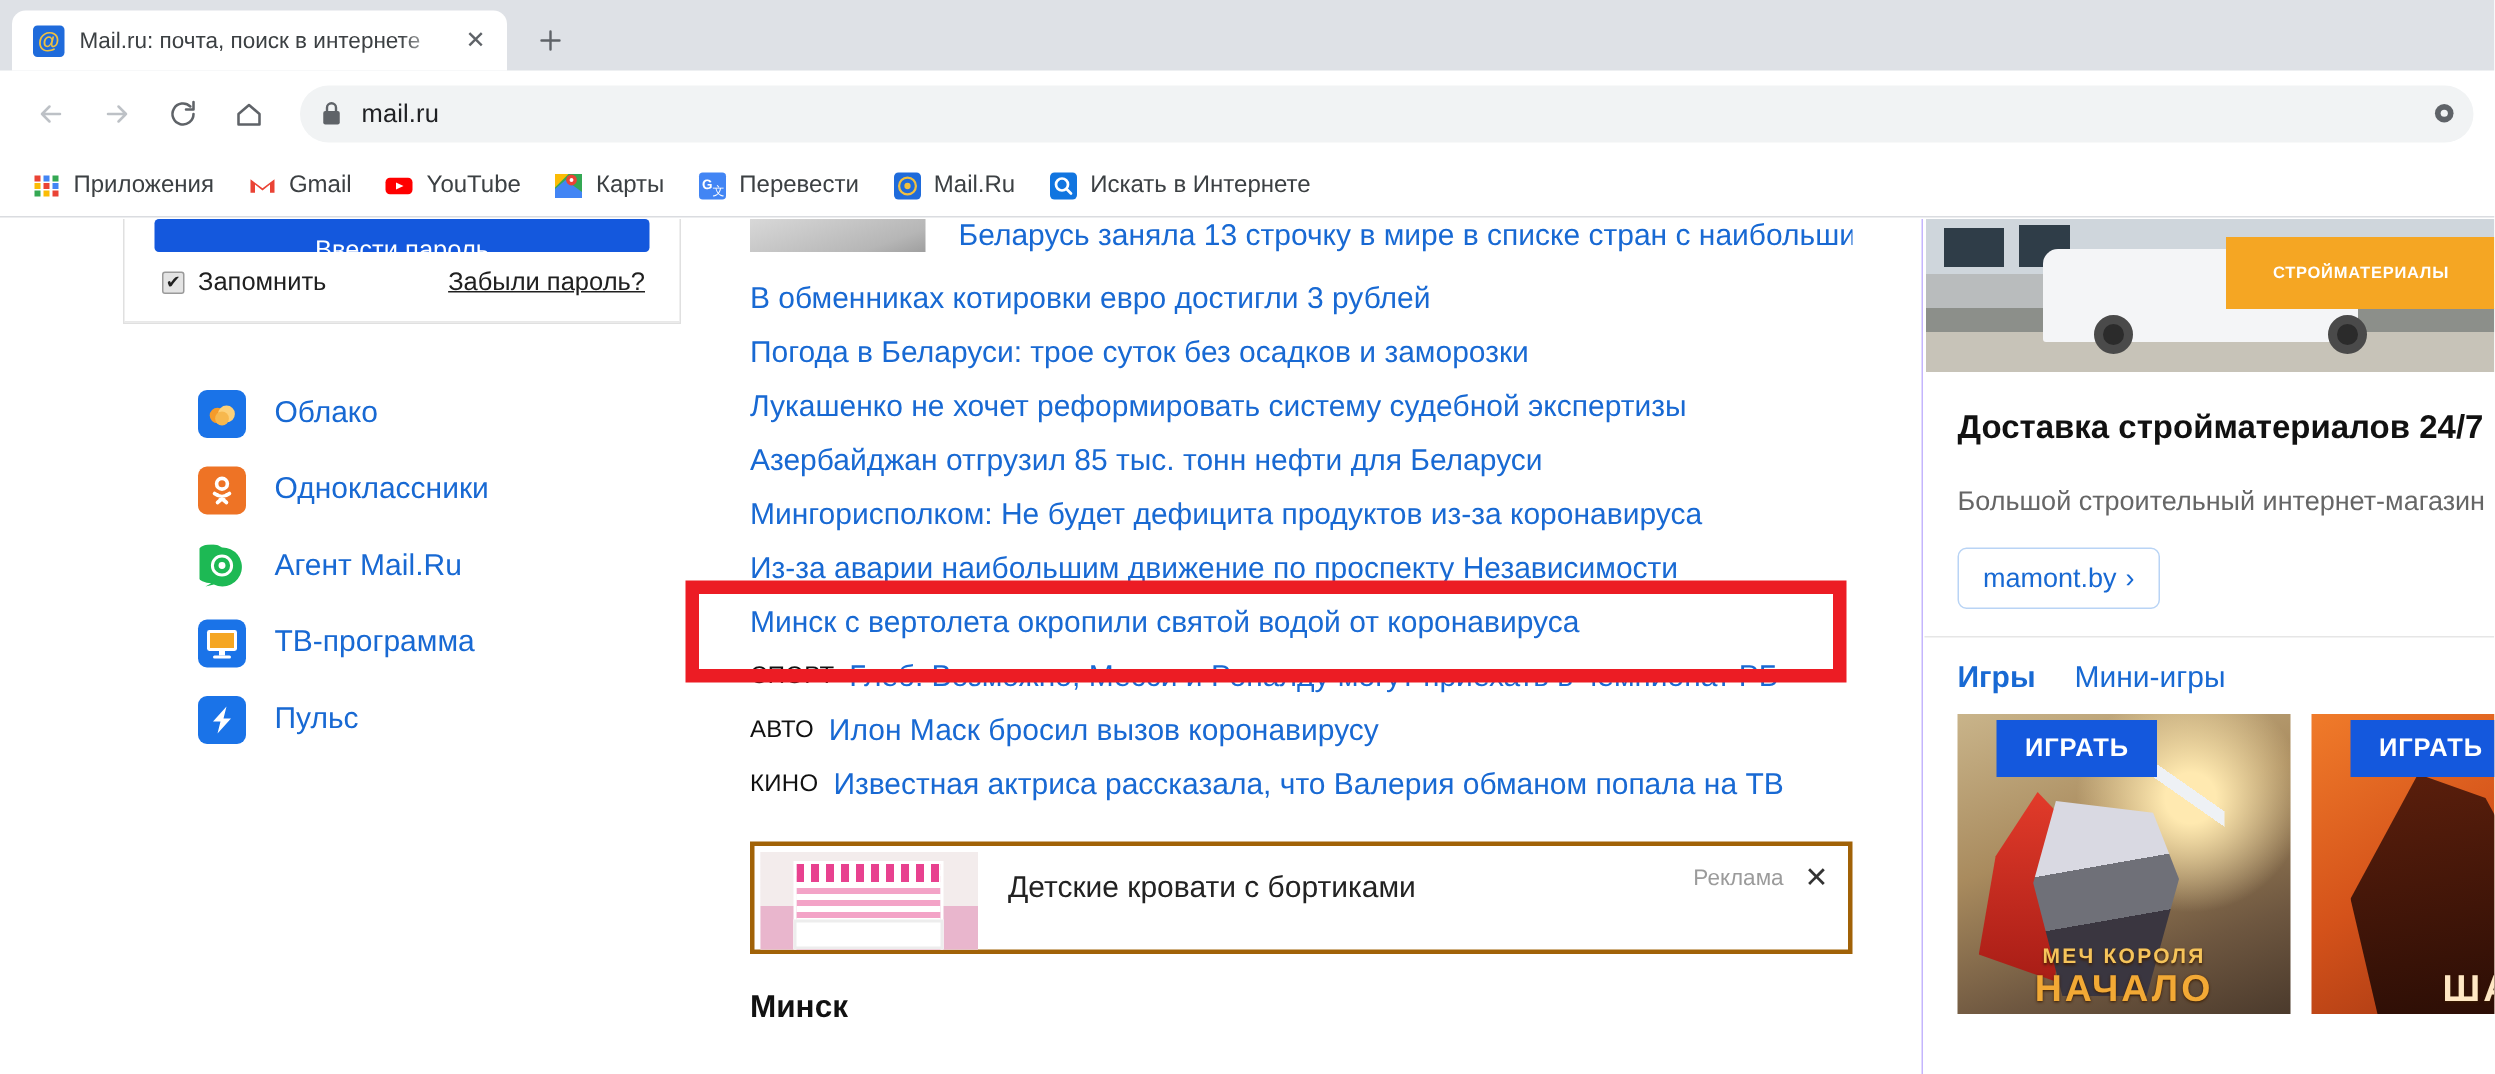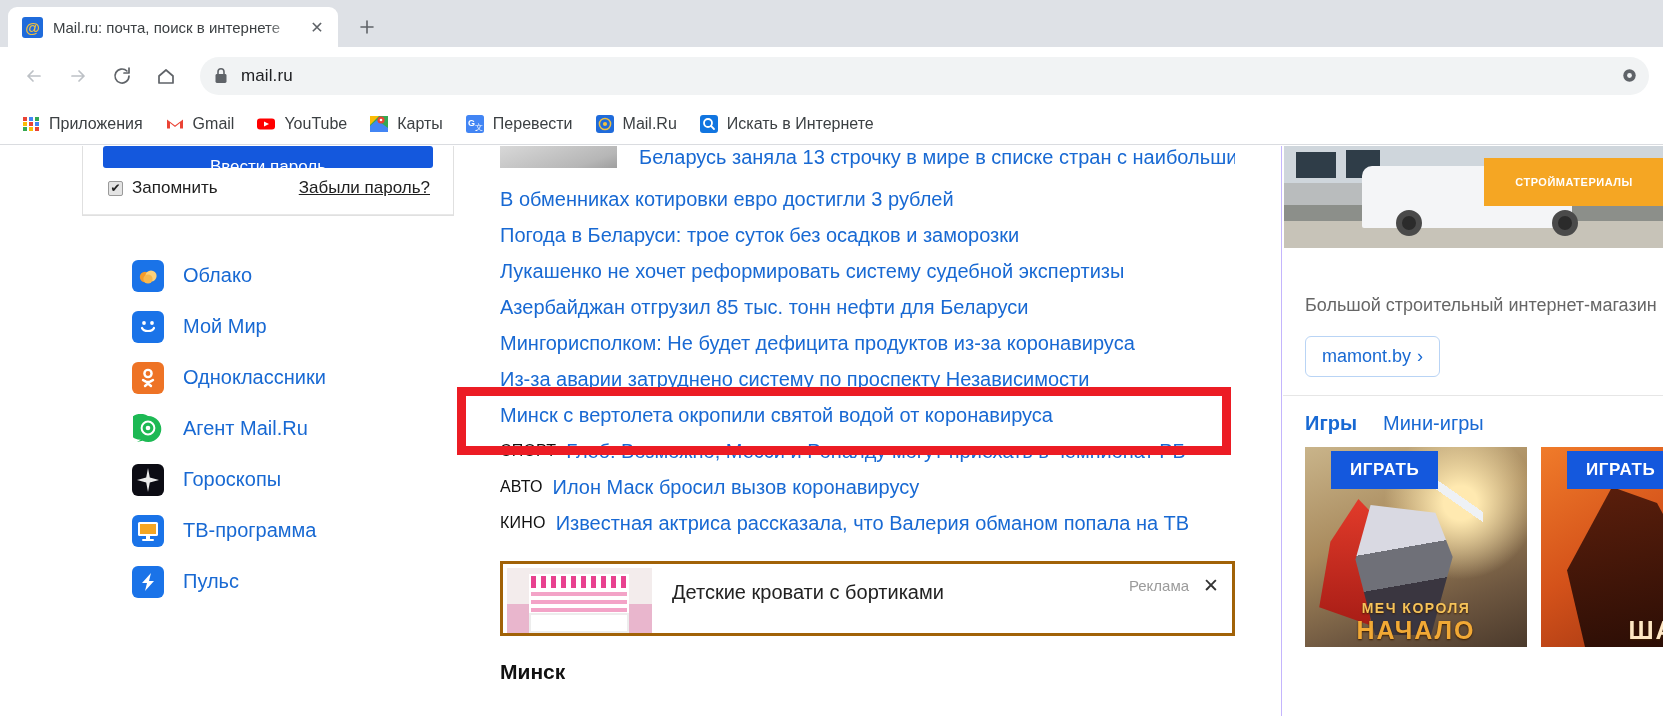--- a/index.html
+++ b/index.html
@@ -639,30 +639,20 @@
             <span class="svc-ico" style="background:#1a73e8">
               <svg width="24" height="24" viewBox="0 0 24 24">
                 <circle cx="9" cy="13" r="5.2" fill="#f59b2a"></circle>
                 <circle cx="15" cy="12" r="5.6" fill="#fdd17a"></circle>
                 <circle cx="12" cy="15" r="4.6" fill="#f7b84e"></circle>
               </svg>
             </span>
             <span class="svc-label">Облако</span>
           </div>
 
-          <div class="svc">
-            <span class="svc-ico" style="background:#1a73e8">
-              <svg width="26" height="26" viewBox="0 0 26 26">
-                <circle cx="9" cy="9" r="1.9" fill="#fff"></circle>
-                <circle cx="17" cy="9" r="1.9" fill="#fff"></circle>
-                <path d="M7 14c1.6 4 10.4 4 12 0" stroke="#fff" stroke-width="2.2" fill="none" stroke-linecap="round"></path>
-              </svg>
-            </span>
-            <span class="svc-label">Мой Мир</span>
-          </div>
 
           <div class="svc">
             <span class="svc-ico" style="background:#ee7325">
               <svg width="24" height="24" viewBox="0 0 24 24">
                 <circle cx="12" cy="7.5" r="3.6" fill="none" stroke="#fff" stroke-width="2.4"></circle>
                 <path d="M7 14c3 2.4 7 2.4 10 0M9 20l6-5M15 20l-6-5" stroke="#fff" stroke-width="2.4" fill="none" stroke-linecap="round"></path>
               </svg>
             </span>
             <span class="svc-label">Одноклассники</span>
           </div>
@@ -671,28 +661,20 @@
             <span class="svc-ico" style="background:#ffffff">
               <svg width="30" height="30" viewBox="0 0 30 30">
                 <path d="M15 2a13 13 0 1 0-7.2 23.8L4 28l5.6-1.3A13 13 0 1 0 15 2z" fill="#1db954"></path>
                 <circle cx="15" cy="14" r="6.4" fill="none" stroke="#fff" stroke-width="2"></circle>
                 <circle cx="15" cy="14" r="2.3" fill="#fff"></circle>
               </svg>
             </span>
             <span class="svc-label">Агент Mail.Ru</span>
           </div>
 
-          <div class="svc">
-            <span class="svc-ico" style="background:#0c0c14">
-              <svg width="30" height="30" viewBox="0 0 30 30">
-                <path d="M15 3l1.8 9.6L26 15l-9.2 2.4L15 27l-1.8-9.6L4 15l9.2-2.4z" fill="#ffffff" opacity=".92"></path>
-              </svg>
-            </span>
-            <span class="svc-label">Гороскопы</span>
-          </div>
 
           <div class="svc">
             <span class="svc-ico" style="background:#1a73e8">
               <svg width="26" height="26" viewBox="0 0 26 26">
                 <rect x="3" y="4" width="20" height="14" rx="1.6" fill="#fff"></rect>
                 <rect x="5" y="6" width="16" height="10" fill="#f5a623"></rect>
                 <rect x="11" y="18" width="4" height="3" fill="#fff"></rect>
                 <rect x="7" y="21" width="12" height="2" rx="1" fill="#fff"></rect>
               </svg>
             </span>
@@ -728,21 +710,21 @@
           <div class="news-item">
             <a class="news-link">Лукашенко не хочет реформировать систему судебной экспертизы</a>
           </div>
           <div class="news-item">
             <a class="news-link">Азербайджан отгрузил 85 тыс. тонн нефти для Беларуси</a>
           </div>
           <div class="news-item">
             <a class="news-link">Мингорисполком: Не будет дефицита продуктов из-за коронавируса</a>
           </div>
           <div class="news-item">
-            <a class="news-link">Из-за аварии затруднено систему по проспекту Независимости</a>
+            <a class="news-link">Из-за аварии наибольшим движение по проспекту Независимости</a>
           </div>
           <div class="news-item">
             <a class="news-link">Минск с вертолета окропили святой водой от коронавируса</a>
           </div>
           <div class="news-item clipped">
             <span class="news-cat">СПОРТ</span>
             <a class="news-link">Глеб: Возможно, Месси и Роналду могут приехать в чемпионат РБ</a>
           </div>
           <div class="news-item">
             <span class="news-cat">АВТО</span>
@@ -771,20 +753,21 @@
         <div class="promo">
           <div class="promo-img">
             <div class="promo-win" style="left:12px;top:6px;width:40px;height:26px;"></div>
             <div class="promo-win" style="left:62px;top:4px;width:34px;height:28px;"></div>
             <div class="promo-truck"></div>
             <div class="promo-tarp">СТРОЙМАТЕРИАЛЫ</div>
             <div class="promo-wheel" style="left:112px;"></div>
             <div class="promo-wheel" style="left:268px;"></div>
           </div>
           <div class="promo-body">
+            <div class="promo-title">Доставка стройматериалов 24/7</div>
             <div class="promo-desc">Большой строительный интернет-магазин</div>
             <div class="promo-btn">
               <span>mamont.by</span>
               <span>›</span>
             </div>
           </div>
         </div>
 
         <div class="games">
           <div class="games-tabs">

